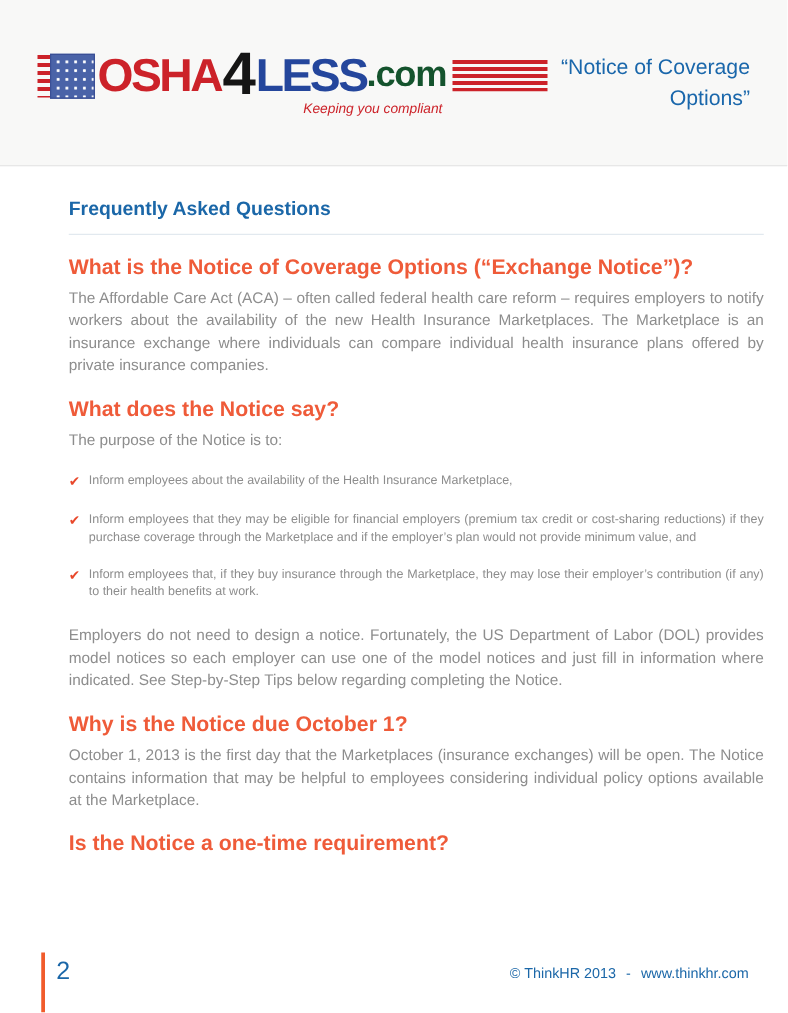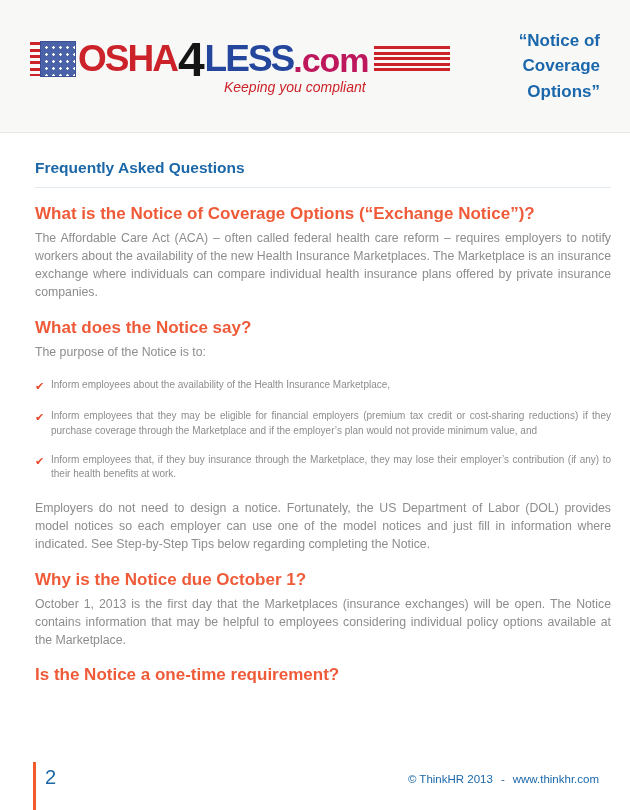--- a/index.html
+++ b/index.html
@@ -19,34 +19,34 @@
   .flag-stripes-left {
     width:11px; height:34px; margin-right:-1px;
     background:repeating-linear-gradient(180deg,#cc2229 0 3px,#f8f8f7 3px 6.5px);
   }
   .flag-canton {
     width:36px; height:36px; background-color:#4a63a8;
     background-image:radial-gradient(#ffffff 1px, transparent 1.5px);
     background-size:7px 7px; background-position:2px 2px;
     border:1px solid #3a4f96; box-sizing:border-box;
   }
-  .logo-text { display:flex; align-items:flex-end; margin-left:2px; white-space:nowrap; }
+  .logo-text { display:flex; align-items:center; margin-left:2px; white-space:nowrap; }
   .logo-osha { color:#cc2229; font-size:37px; font-weight:800; letter-spacing:-2px; }
   .logo-four { color:#151515; font-size:48px; font-weight:800; margin:0 0 0 1px; line-height:0.8; }
   .logo-less { color:#24469c; font-size:37px; font-weight:800; letter-spacing:-2px; }
-  .logo-dotcom { color:#be185d; font-size:34px; font-weight:800; letter-spacing:-1px; }
+  .logo-dotcom { color:#14532d; font-size:29px; font-weight:800; letter-spacing:-1px; }
   .flag-stripes-right {
     width:76px; height:25px; margin-left:5px;
     background:repeating-linear-gradient(180deg,#cc2229 0 3px,transparent 3px 5.6px);
   }
   .logo-tagline-row { display:flex; justify-content:flex-end; padding-right:84px; margin-top:-1px; }
-  .logo-tagline { color:#cc2229; font-size:14px; font-style:italic; }
-  .header-title { text-align:right; color:#1a67ab; font-weight:bold; font-size:17px; line-height:1.5; }
+  .logo-tagline { color:#cc2229; font-size:11px; font-style:italic; }
+  .header-title { text-align:right; color:#1a67ab; font-weight:normal; font-size:17px; line-height:1.5; }
   
-  .content { padding:26px 19px 0 35px; }
+  .content { padding:26px 19px 0 35px;margin-left:20px; }
   .faq-title {
     color:#1b67a8; font-size:15.5px; font-weight:bold;
     padding-bottom:10px; border-bottom:1px solid #e2e9ef; margin:0 0 15px 0;
   }
   .question {
     color:#ef5b39; font-size:17px; font-weight:bold;
     margin:16px 0 6px 0;
   }
   .body-text {
     color:#8d8d8d; font-size:12.3px; line-height:1.46;

